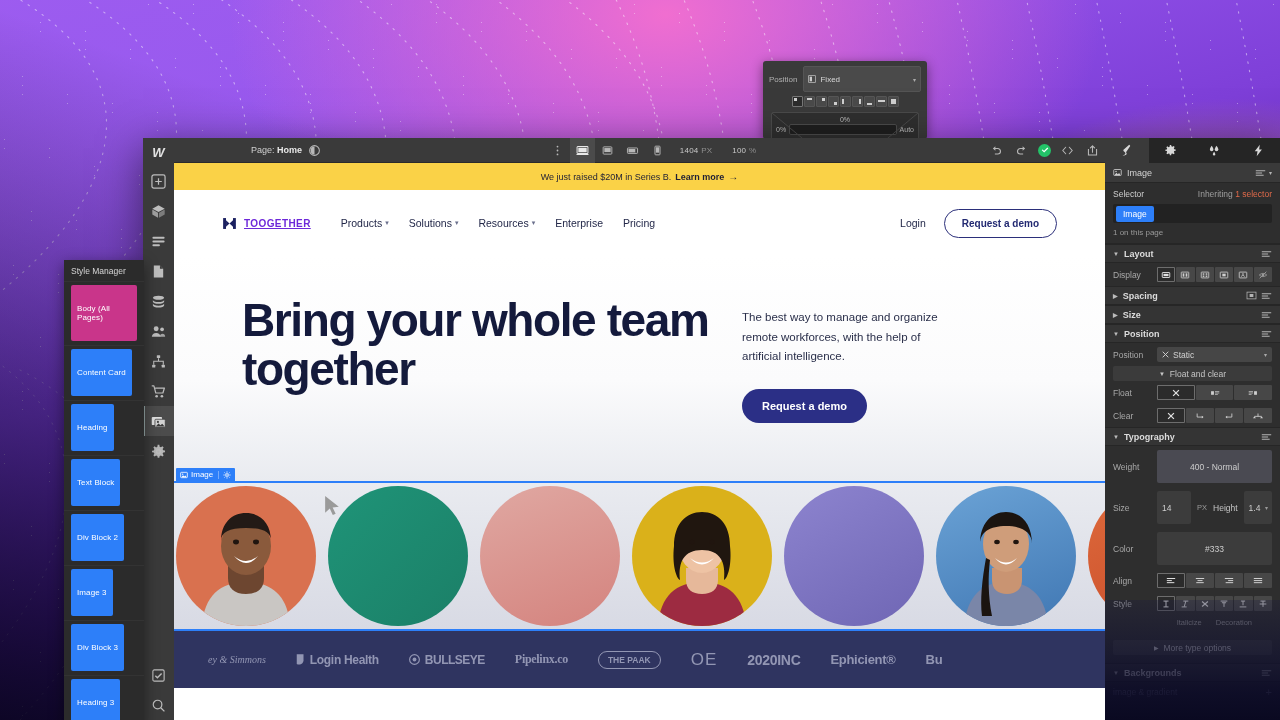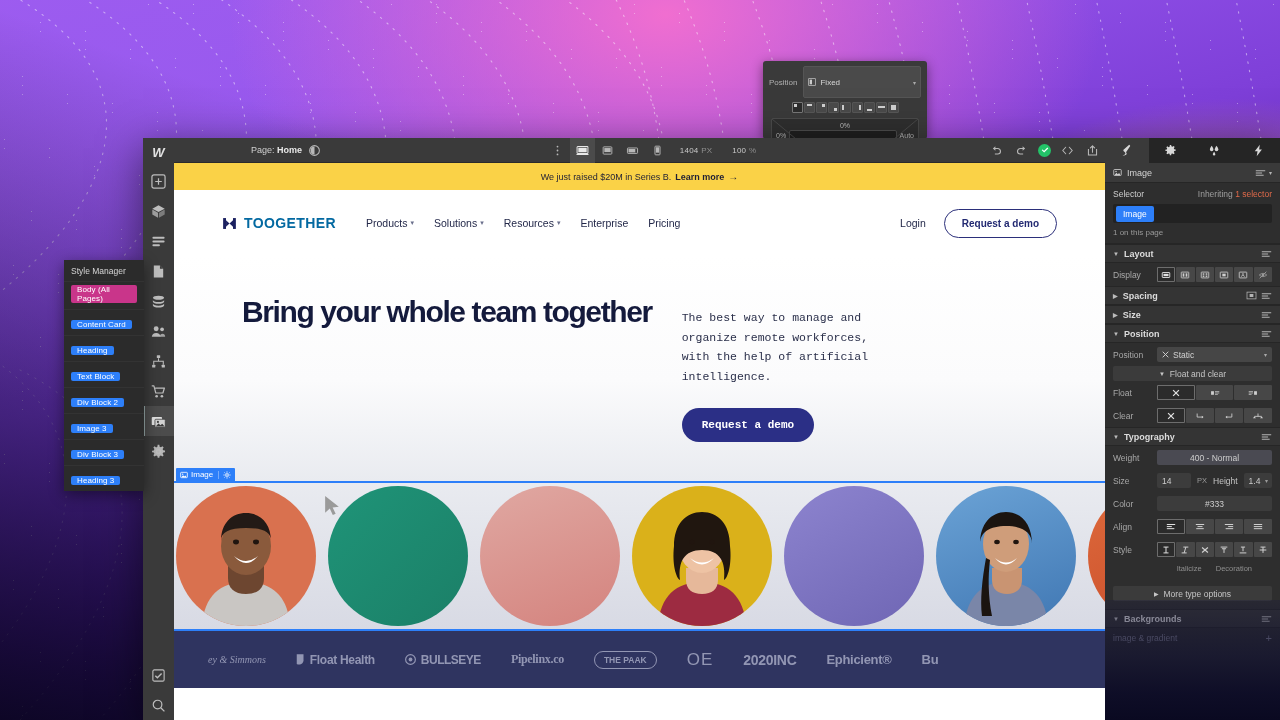--- a/index.html
+++ b/index.html
@@ -39,21 +39,21 @@
   #float-panel {
     position:absolute; left:763px; top:61px; width:164px; height:78px;
     background:#3a3a3a; border-radius:3px; overflow:hidden;
     box-shadow:0 3px 12px rgba(0,0,0,.45);
     font-size:8px; color:#c8c8c8;
   }
   .fp-row { display:flex; align-items:center; padding:5px 6px 2px 6px; gap:6px; }
   .fp-label { font-size:8px; color:#b0b0b0; }
   .fp-select {
     flex:1; background:#4a4a4a; border:1px solid #555; border-radius:2px;
-    height:32px; display:flex; align-items:center; gap:4px; padding:0 4px;
+    height:26px; display:flex; align-items:center; gap:4px; padding:0 4px;
     font-size:8px; color:#d8d8d8; position:relative;
   }
   .fp-caret { position:absolute; right:4px; font-size:6px; color:#aaa; }
   .fp-icons { display:flex; gap:1px; padding:2px 6px; justify-content:center; }
   .fp-ic { width:11px; height:11px; background:#4a4a4a; border:1px solid #565656;
            border-radius:1px; position:relative; }
   .fp-ic.on { background:#2c2c2c; border-color:#777; }
   .fp-ic i { position:absolute; background:#cfcfcf; display:block; }
   .fp-box { margin:3px 8px 0; background:#2f2f2f; border:1px solid #4a4a4a;
             border-radius:2px; padding:2px 0; position:relative; height:30px; }
@@ -120,42 +120,42 @@
   .site-banner b { font-weight:bold; }
   .site-banner .arw { font-size:10px; }
 
   
   .site-nav {
     height:66px; display:flex; align-items:center; padding:0 48px;
     background:#fff;
   }
   .logo { display:flex; align-items:center; gap:7px; }
   .logo-mark { width:15px; height:15px; position:relative; }
-  .logo-txt { font-size:14px; font-weight:bold; color:#0369a1; letter-spacing:.4px; }
+  .logo-txt { font-size:10px; font-weight:bold; color:#6d28d9; letter-spacing:.4px;text-decoration:underline; }
   .nav-links { display:flex; align-items:center; gap:20px; margin-left:30px; }
   .nav-link { font-size:10.5px; color:#232849; display:flex; align-items:center; gap:3px; }
   .nav-link .cv { font-size:7px; color:#6a6f8c; }
   .nav-right { margin-left:auto; display:flex; align-items:center; gap:18px; }
   .nav-login { font-size:10.5px; color:#232849; }
   .btn-outline {
     border:1.4px solid #2b2f7a; border-radius:22px; padding:8px 17px;
     font-size:10px; font-weight:bold; color:#232a72;
   }
 
   
   .hero {
     display:flex; padding:40px 48px 0 68px; gap:30px;
     background:linear-gradient(180deg,#ffffff 0%, #fbfbfc 55%, #e9ebf0 100%);
     height:225px;
   }
   .hero-h1 {
-    font-size:30px; line-height:1.07; font-weight:bold; color:#141a3c;
+    font-size:46px; line-height:1.07; font-weight:bold; color:#141a3c;
     letter-spacing:-1.4px; max-width:470px;
   }
-  .hero-right { padding-top:12px; max-width:205px;font-family:Liberation Mono, monospace; }
+  .hero-right { padding-top:12px; max-width:205px; }
   .hero-sub { font-size:11.5px; line-height:1.7; color:#2a2f4a; }
   .btn-solid {
     margin-top:22px; background:#2b2f86; color:#fff; border-radius:22px;
     padding:11px 20px; font-size:11px; font-weight:bold; display:inline-block;
   }
 
   
   .avatar-wrap { position:relative; }
   .sel-badge {
     position:absolute; left:2px; top:-13px; height:13px; background:#2d7ff9;
@@ -228,21 +228,21 @@
   }
   .seg .b.on { background:#2b2b2b; box-shadow:inset 0 0 0 1px #6d6d6d; }
   .seg .b svg { width:10px; height:10px; fill:#cfcfcf; }
   .sel-ctl {
     flex:1; height:15px; background:#464646; border-radius:2px; display:flex;
     align-items:center; gap:4px; padding:0 5px; font-size:8.5px; color:#d2d2d2;
     position:relative;
   }
   .sel-ctl .cv { position:absolute; right:5px; font-size:6px; color:#aaa; }
   .fld {
-    height:15px; background:#3c3c3c; border-radius:2px; display:flex; align-items:center;
+    height:33px; background:#3c3c3c; border-radius:2px; display:flex; align-items:center;
     padding:0 5px; font-size:8.5px; color:#cdcdcd; position:relative;
   }
   .subbar {
     margin:0 8px; height:15px; background:#3b3b3b; border-radius:2px;
     display:flex; align-items:center; justify-content:center; gap:5px;
     font-size:8.5px; color:#c6c6c6;
   }
   #typo-overlay {
     position:absolute; left:0; right:0; top:462px; bottom:0;
     background:linear-gradient(180deg, rgba(26,26,60,.30) 0%, rgba(16,16,48,.66) 46%,
@@ -251,21 +251,21 @@
   }
 
   
   #stylemgr {
     position:absolute; left:64px; top:260px; width:80px; background:#2b2b2b;
     z-index:5; box-shadow:0 4px 14px rgba(0,0,0,.45);
   }
   .sm-title { font-size:8.5px; color:#d6d6d6; padding:6px 7px 5px; }
   .sm-item { padding:3px 7px 4px; border-top:1px solid #333; }
   .sm-tag {
-    display:inline-block; font-size:8px; color:#fff; padding:0 6px; border-radius:2px;
+    display:inline-block; font-size:8px; color:#fff; padding:19px 6px; border-radius:2px;
     background:#2d7ff9; letter-spacing:.1px;
   }
   .sm-tag.pink { background:#c9358a; }
 </style>
 </head>
 <body>
 
 <div id="wallpaper">
   <div class="wp-base"></div>
   <svg class="wp-waves" viewBox="0 0 1280 720" preserveAspectRatio="none">
@@ -654,21 +654,21 @@
           </div>
         </div>
       </div>
 
       <div class="logo-strip">
         <span class="cl serif">ey &amp; Simmons</span>
         <span class="cl bold">
           <svg viewBox="0 0 12 14" width="9" height="11">
               <path d="M1 0h9v8a6 6 0 0 1-9 5z" fill="#b9bcd4"></path>
             </svg>
-          <span>Float Health</span>
+          <span>Login Health</span>
         </span>
         <span class="cl bold">
           <svg viewBox="0 0 14 14" width="11" height="11">
               <circle cx="7" cy="7" r="6.2" fill="none" stroke="#b9bcd4" stroke-width="1.5"></circle>
               <circle cx="7" cy="7" r="2.4" fill="#b9bcd4"></circle>
             </svg>
           <span style="letter-spacing:-.5px">BULLSEYE</span>
         </span>
         <span class="cl bold" style="font-family:'Liberation Serif',serif">Pipelinx.co</span>
         <span class="cl pill">THE PAAK</span>

